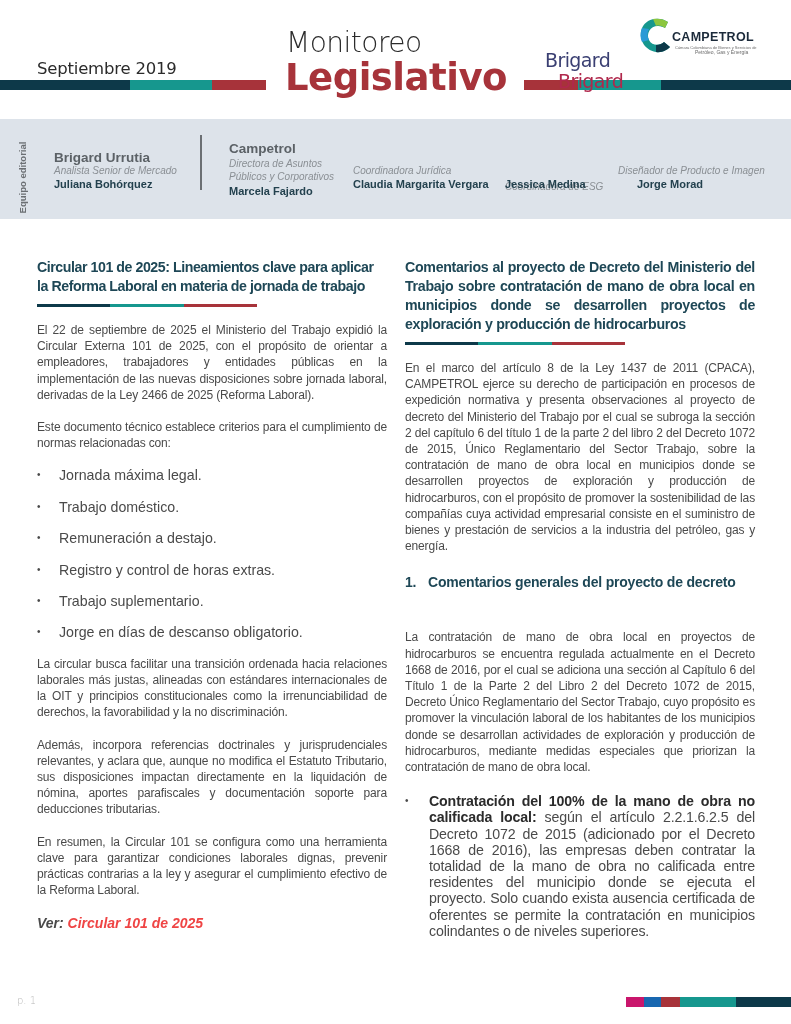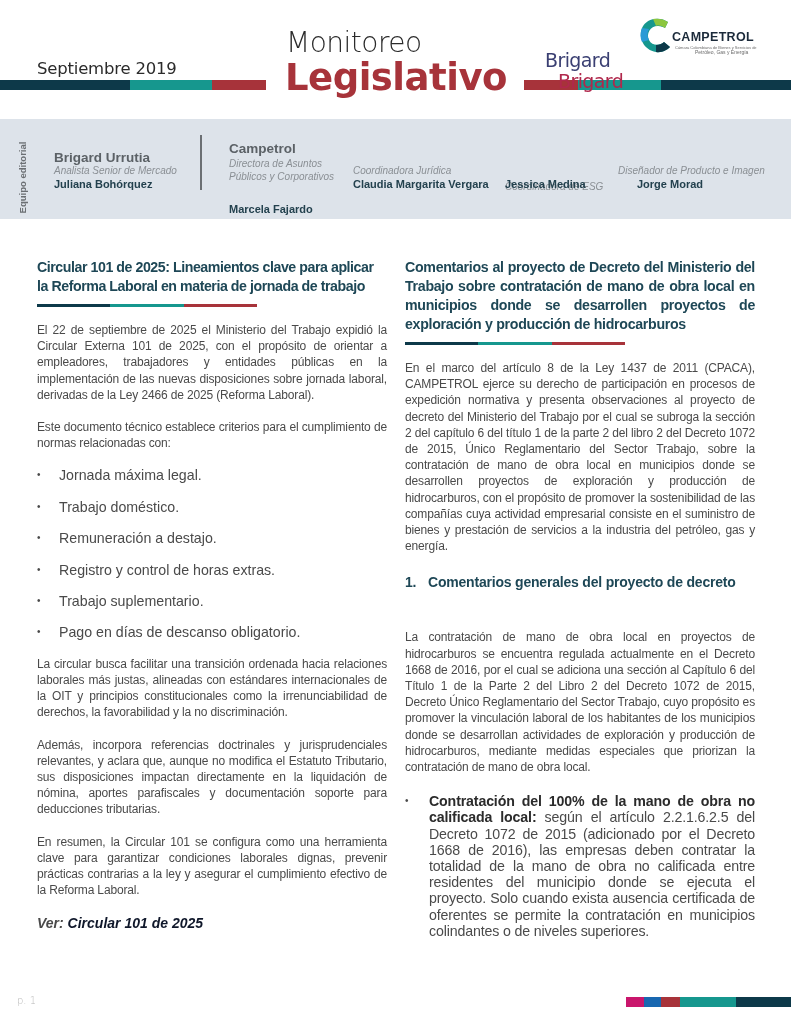--- a/index.html
+++ b/index.html
@@ -37,21 +37,21 @@
   h2.sec-title { font-size: 14.2px; font-weight: bold; color: #1e4756; line-height: 19px; letter-spacing: -0.45px; margin-top: 28px; }
   .sec-title.justify { text-align: justify; text-align-last: left; letter-spacing: -0.3px; }
   .title-rule { display: flex; width: 220px; height: 3px; margin-top: 8px; margin-bottom: 15px; }
   .title-rule span { flex: 1; display:block; }
   p.body { font-size: 12px; line-height: 16.2px; color: #4a4a4a; text-align: justify; letter-spacing: -0.15px; }
   .gap { height: 16px; }
   ul.bullets { list-style: none; margin-top: 16px; }
   ul.bullets li { position: relative; font-size: 14.2px; line-height: 16.2px; padding-left: 22px; margin-bottom: 15.2px; color: #4a4a4a; }
   ul.bullets li .dot { position: absolute; left: 0; top: 0; font-size: 10px; }
   .ver { font-size: 14px; font-weight: bold; font-style: italic; color: #4a4a4a; margin-top: 17px; }
-  .ver a { color: #0f172a; text-decoration: none; }
+  .ver a { color: #ef4444; text-decoration: none; }
 
   .num-heading { position: relative; font-size: 14px; font-weight: bold; color: #1e4756; line-height: 17px; padding-left: 23px; letter-spacing: -0.2px; }
   .num-heading .n { position: absolute; left: 0; top: 0; }
   .right-bullet { position: relative; padding-left: 24px; font-size: 14.2px; line-height: 16.2px; text-align: justify; color: #4a4a4a; letter-spacing: -0.15px; }
   .right-bullet .dot { position: absolute; left: 0; top: 0; font-size: 10px; }
   .right-bullet b { color: #2b2b2b; }
 
   .page-num { position: absolute; left: 17px; top: 995px; font-size: 10px; color: #b9b9b9; font-family: "DejaVu Sans", sans-serif; font-weight: 300;}
 </style>
 </head>
@@ -93,21 +93,21 @@
 
 <div class="ed-org" style="left:54px;top:150px;">Brigard Urrutia</div>
 <div class="ed-role" style="left:54px;top:165px;">Analista Senior de Mercado</div>
 <div class="ed-name" style="left:54px;top:178px;">Juliana Bohórquez</div>
 
 <div class="ed-sep"></div>
 
 <div class="ed-org" style="left:229px;top:141px;">Campetrol</div>
 <div class="ed-role" style="left:229px;top:158px;">Directora de Asuntos</div>
 <div class="ed-role" style="left:229px;top:171px;">Públicos y Corporativos</div>
-<div class="ed-name" style="left:229px;top:203px;">Marcela Fajardo</div>
+<div class="ed-name" style="left:229px;top:185px;">Marcela Fajardo</div>
 
 <div class="ed-role" style="left:353px;top:165px;">Coordinadora Jurídica</div>
 <div class="ed-name" style="left:353px;top:178px;">Claudia Margarita Vergara</div>
 
 <div class="ed-role" style="left:505px;top:181px;">Coordinadora de ESG</div>
 <div class="ed-name" style="left:505px;top:178px;">Jessica Medina</div>
 
 <div class="ed-role" style="left:618px;top:165px;">Diseñador de Producto e Imagen</div>
 <div class="ed-name" style="left:618px;top:178px;margin-left:19px;">Jorge Morad</div>
 
@@ -120,21 +120,21 @@
   </div>
   <p class="body">El 22 de septiembre de 2025 el Ministerio del Trabajo expidió la Circular Externa 101 de 2025, con el propósito de orientar a empleadores, trabajadores y entidades públicas en la implementación de las nuevas disposiciones sobre jornada laboral, derivadas de la Ley 2466 de 2025 (Reforma Laboral).</p>
   <div class="gap"></div>
   <p class="body">Este documento técnico establece criterios para el cumplimiento de normas relacionadas con:</p>
   <ul class="bullets">
     <li><span class="dot">•</span><span>Jornada máxima legal.</span></li>
     <li><span class="dot">•</span><span>Trabajo doméstico.</span></li>
     <li><span class="dot">•</span><span>Remuneración a destajo.</span></li>
     <li><span class="dot">•</span><span>Registro y control de horas extras.</span></li>
     <li><span class="dot">•</span><span>Trabajo suplementario.</span></li>
-    <li><span class="dot">•</span><span>Pago en días de descanso obligatorio.</span></li>
+    <li><span class="dot">•</span><span>Jorge en días de descanso obligatorio.</span></li>
   </ul>
   <p class="body">La circular busca facilitar una transición ordenada hacia relaciones laborales más justas, alineadas con estándares internacionales de la OIT y principios constitucionales como la irrenunciabilidad de derechos, la favorabilidad y la no discriminación.</p>
   <div class="gap"></div>
   <p class="body">Además, incorpora referencias doctrinales y jurisprudenciales relevantes, y aclara que, aunque no modifica el Estatuto Tributario, sus disposiciones impactan directamente en la liquidación de nómina, aportes parafiscales y documentación soporte para deducciones tributarias.</p>
   <div class="gap"></div>
   <p class="body">En resumen, la Circular 101 se configura como una herramienta clave para garantizar condiciones laborales dignas, prevenir prácticas contrarias a la ley y asegurar el cumplimiento efectivo de la Reforma Laboral.</p>
   <div class="ver">
     <span>Ver:</span>
     <a>Circular 101 de 2025</a>
   </div>

